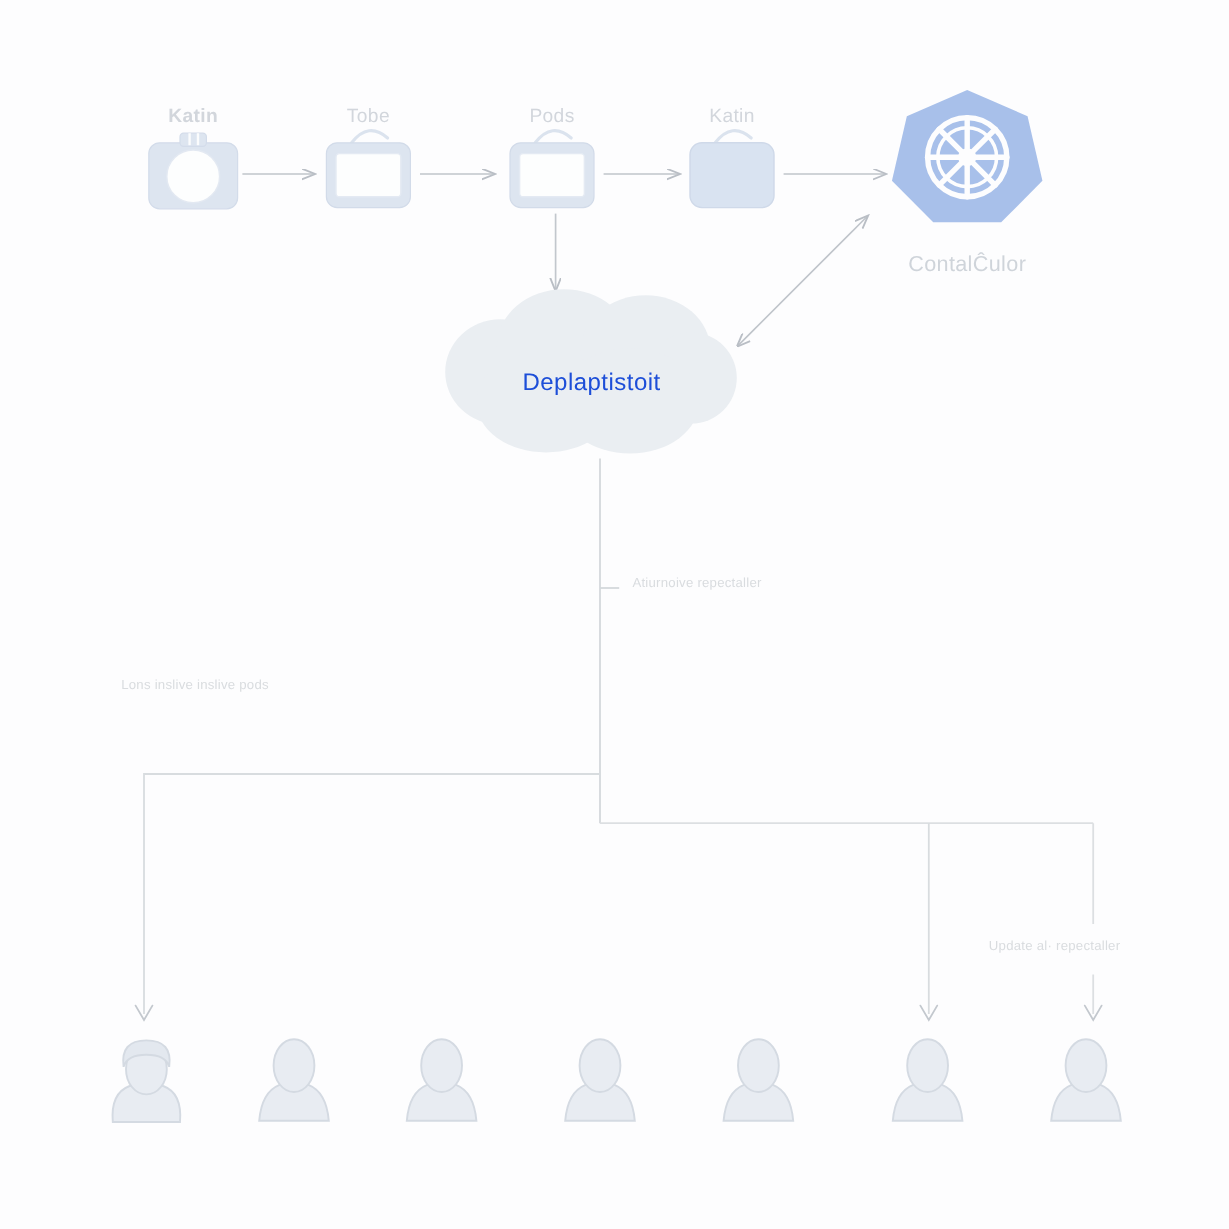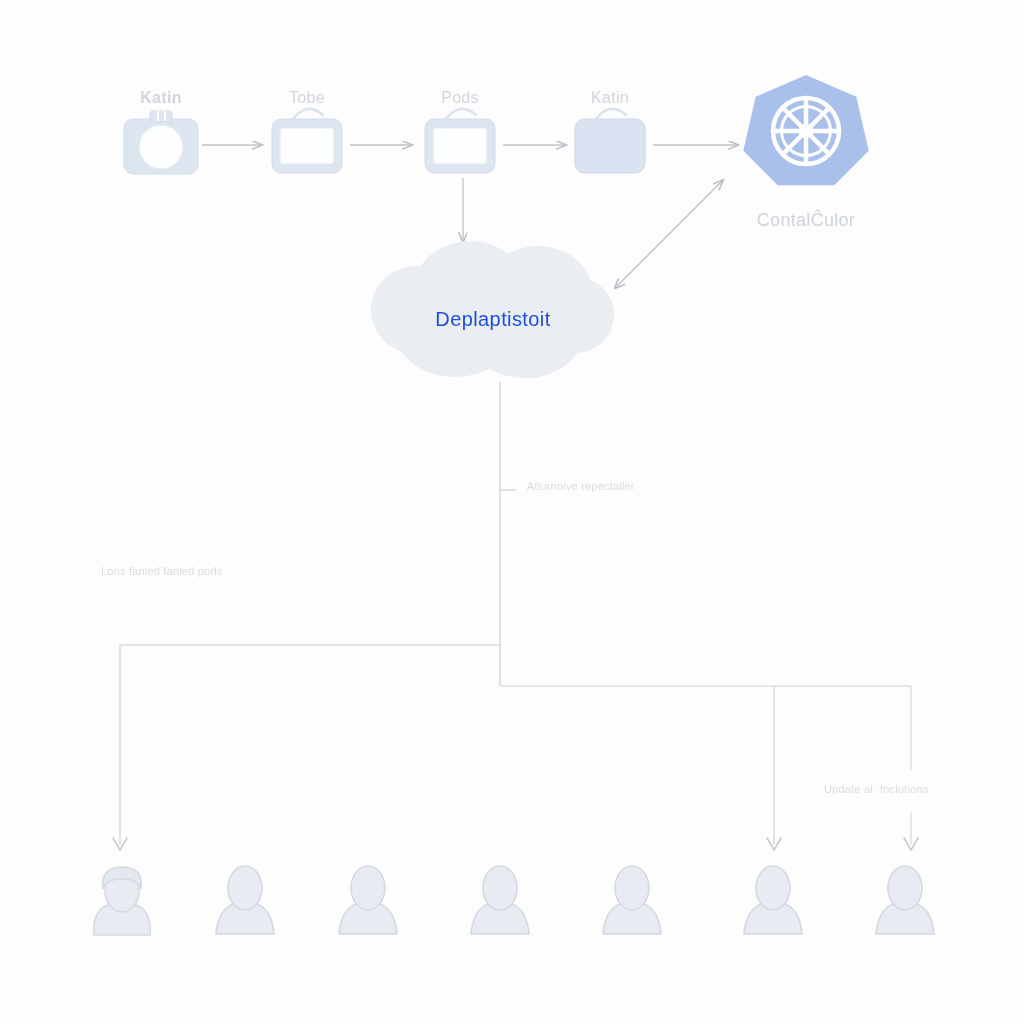--- a/index.html
+++ b/index.html
@@ -197,15 +197,15 @@
 <div class="node-label" style="left:257px; top:89px; width:100px;">Tobe</div>
 <div class="node-label" style="left:410px; top:89px; width:100px;">Pods</div>
 <div class="node-label" style="left:560px; top:89px; width:100px;">Katin</div>
 
 <div class="k8s-label" style="left:706px; top:210px; width:200px; text-align:center;">ContalĈulor</div>
 
 <div class="cloud-label" style="left:393px; top:308px; width:200px; text-align:center;">Deplaptistoit</div>
 
 <div class="edge-label" style="left:527px; top:480px;">Atiurnoive repectaller</div>
 
-<div class="edge-label" style="left:101px; top:565px;">Lons fanled fanled pods</div>
-
-<div class="edge-label" style="left:824px; top:783px;">Update al· fnclutions</div>
+<div class="edge-label" style="left:101px; top:565px;">Lons inslive inslive pods</div>
+
+<div class="edge-label" style="left:824px; top:783px;">Update al· repectaller</div>
 
 </body></html>

